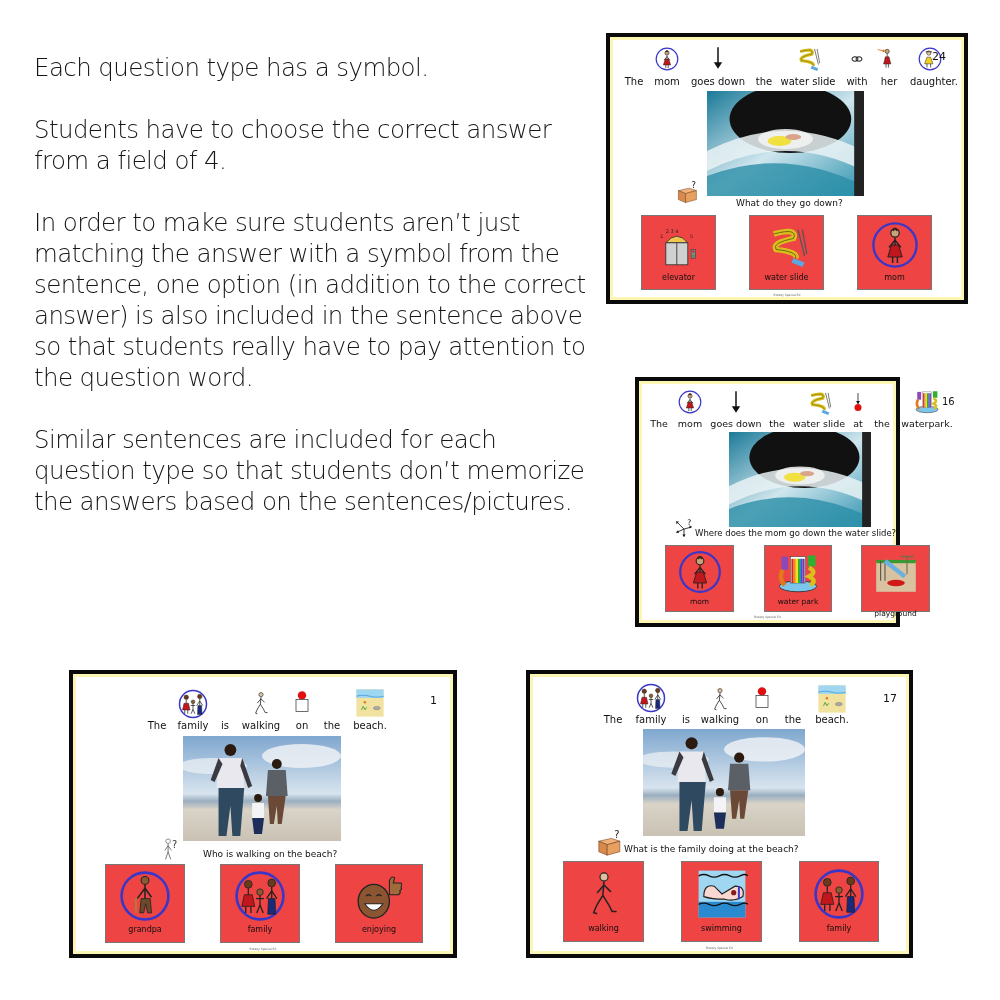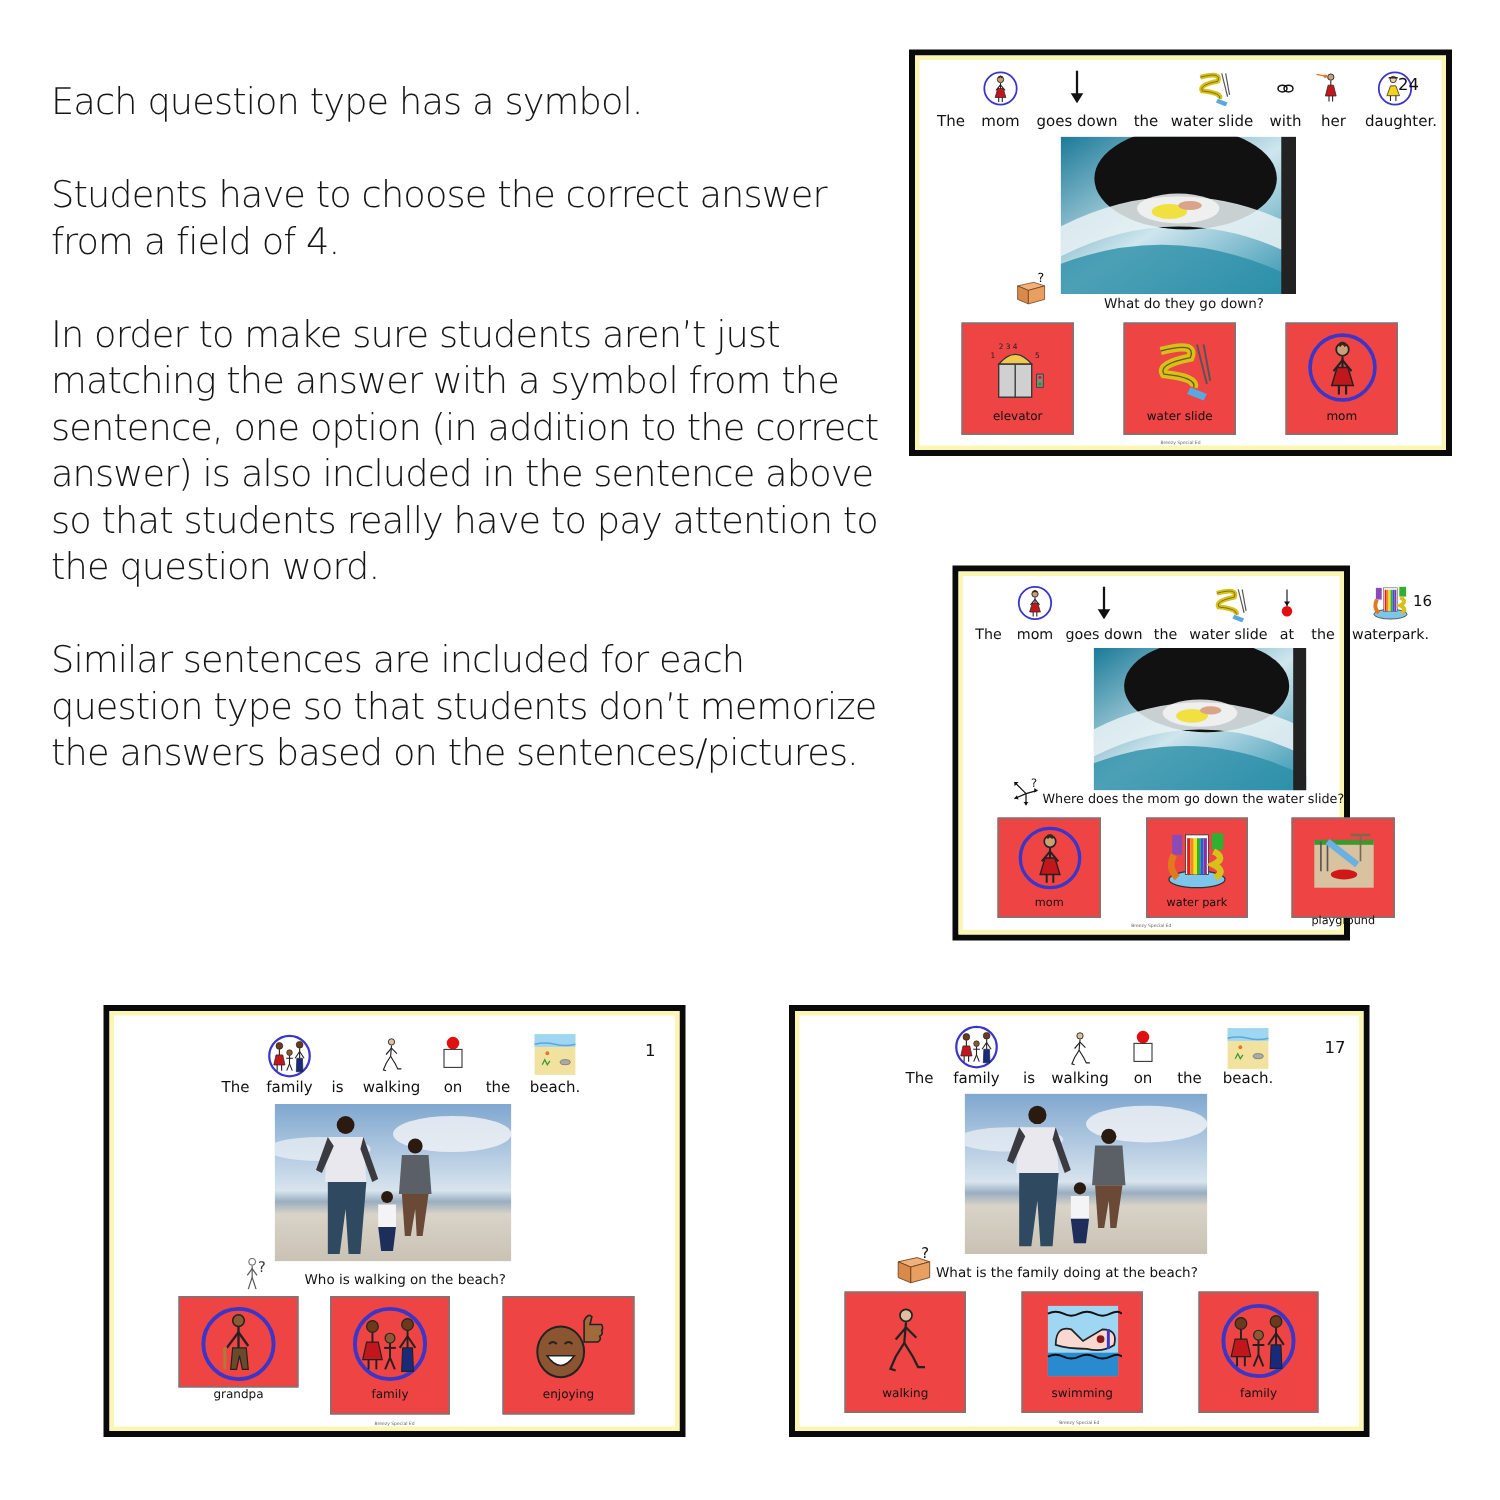--- a/index.html
+++ b/index.html
@@ -386,21 +386,21 @@
     <span class="word" style="left:259px">the</span>
     <span class="word" style="left:297px">beach.</span>
   </div>
   <svg class="photo" style="left:110px;top:62px;width:158px;height:105px">
       <use href="#s-photo-beach"></use>
     </svg>
   <svg class="qicon" style="left:86px;top:160px;width:26px;height:30px">
       <use href="#s-who"></use>
     </svg>
   <div class="q" style="left:130px;top:175px;font-size:9px;">Who is walking on the beach?</div>
-  <div class="ans" style="left:46px;top:190px;width:80px;height:61px;">
+  <div class="ans" style="left:32px;top:190px;width:80px;height:79px;">
     <svg class="pic" style="top:5px;width:52px;height:52px">
         <use href="#s-grandpa"></use>
       </svg>
     <div class="lbl" style="top:60px;font-size:8px;">grandpa</div>
   </div>
   <div class="ans" style="left:147px;top:190px;width:80px;height:79px;">
     <svg class="pic" style="top:5px;width:52px;height:52px">
         <use href="#s-family"></use>
       </svg>
     <div class="lbl" style="top:60px;font-size:8px;">family</div>

